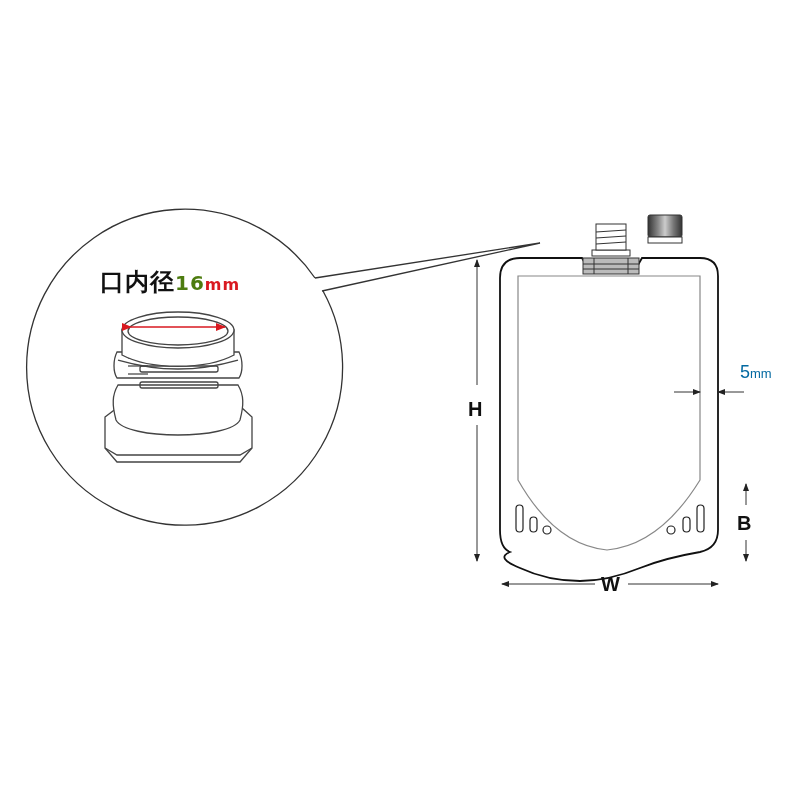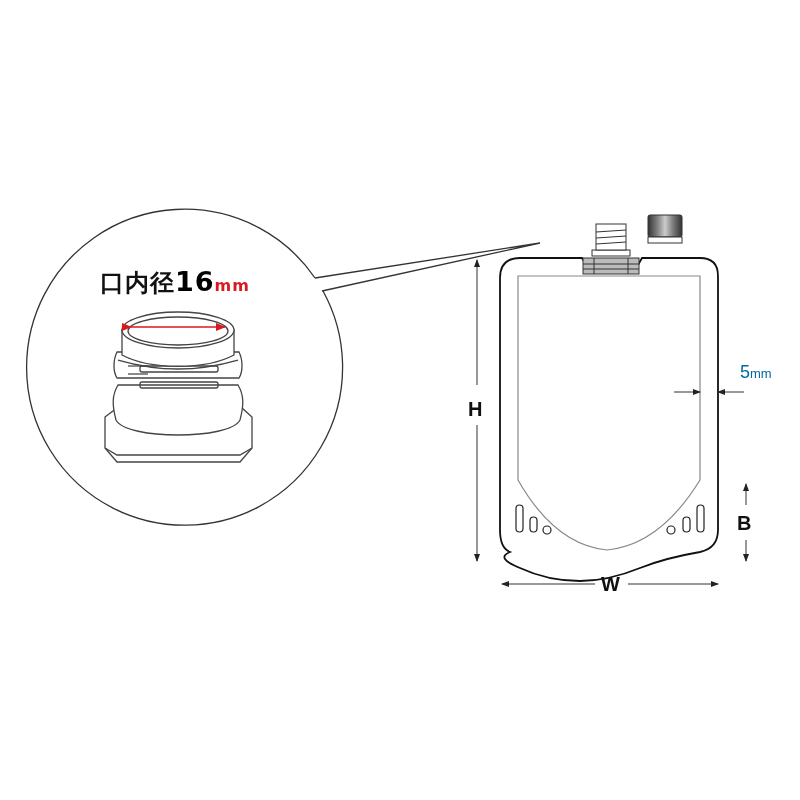--- a/index.html
+++ b/index.html
@@ -2,21 +2,21 @@
 <html><head>
   <meta charset="utf-8">
   <style>
     html, body { margin: 0; padding: 0; background: #ffffff; }
     body { width: 800px; height: 800px; position: relative; overflow: hidden;
            font-family: "DejaVu Sans", sans-serif; }
     svg { position: absolute; left: 0; top: 0; }
     .lbl { position: absolute; font-family: "Liberation Sans", sans-serif; font-weight: bold; color: #111; }
     #title { position: absolute; left: 100px; top: 266px; font-family: "DejaVu Sans", sans-serif;
              font-weight: bold; font-size: 24px; letter-spacing: 1px; color: #111; white-space: nowrap; }
-    #title .num { color: #000000; font-size: 27px; }
+    #title .num { color: #4d7c0f; font-size: 20px; }
     #title .unit { color: #d91920; font-size: 16px; }
     #dimH { left: 468px; top: 398px; font-size: 20px; }
     #dimW { left: 601px; top: 573px; font-size: 20px; }
     #dimB { left: 737px; top: 512px; font-size: 20px; }
     #dim5 { left: 740px; top: 362px; font-family: "Liberation Sans", sans-serif; font-weight: normal; font-size: 18px; color: #0369a1; }
     #dim5 .u { font-size: 13px; }
   </style>
 </head>
 <body>
 

